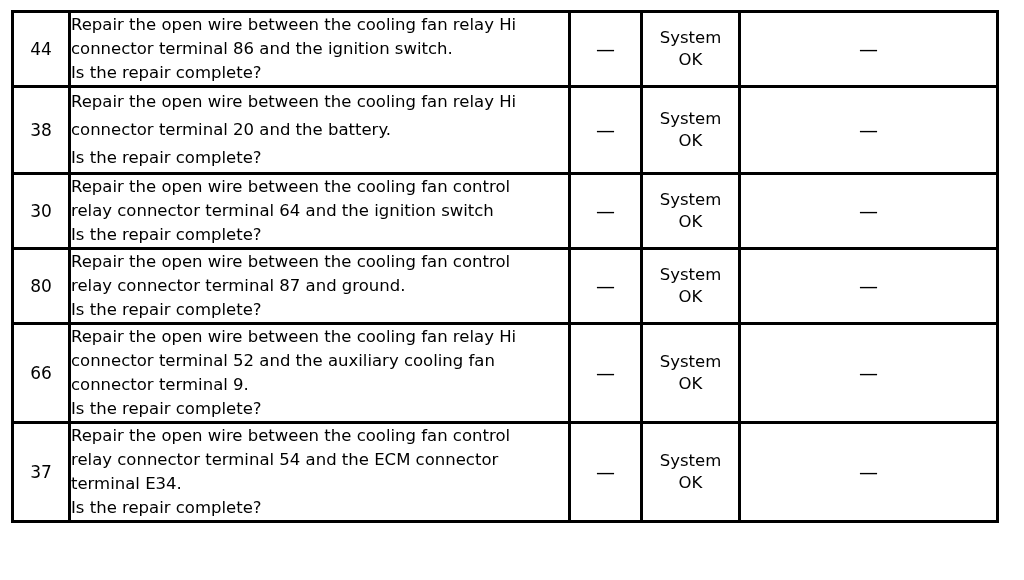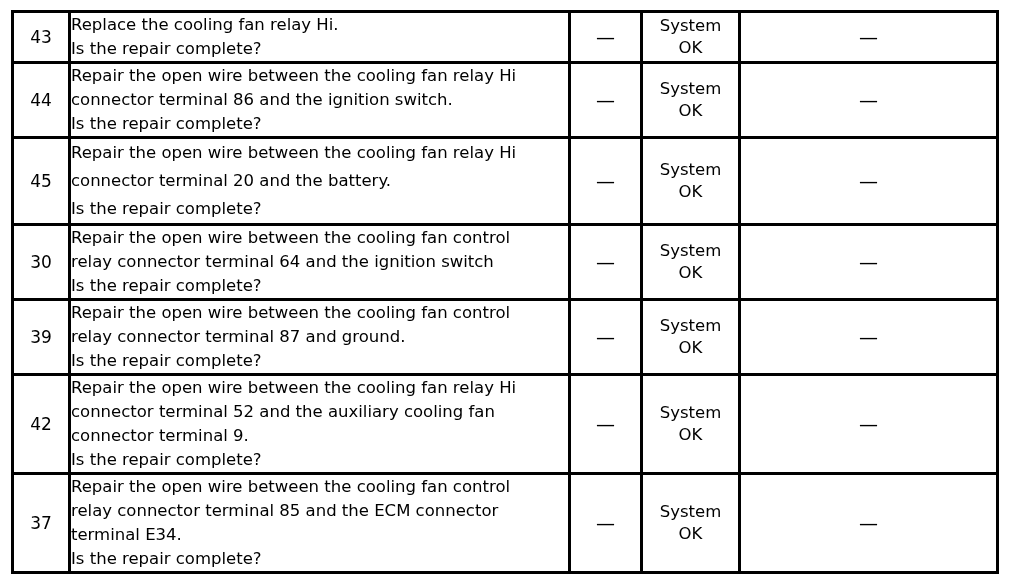--- a/index.html
+++ b/index.html
@@ -79,48 +79,35 @@
   <table class="diag-table">
     <colgroup>
       <col class="c-step">
         <col class="c-act">
         <col class="c-val">
         <col class="c-yes">
         <col class="c-no">
     </colgroup>
     <tbody>
         <tr>
-          <td class="step">43</td>
-          <td class="action">
-            <span class="action-line">Replace the cooling fan relay Hi.</span>
-            <span class="action-line">Is the repair complete?</span>
-          </td>
-          <td class="value">—</td>
-          <td class="yes">
-            <span style="display: block;">System</span>
-            <span style="display: block;">OK</span>
-          </td>
-          <td class="no">—</td>
-        </tr>
-        <tr>
           <td class="step">44</td>
           <td class="action">
             <span class="action-line">Repair the open wire between the cooling fan relay Hi</span>
             <span class="action-line">connector terminal 86 and the ignition switch.</span>
             <span class="action-line">Is the repair complete?</span>
           </td>
           <td class="value">—</td>
           <td class="yes">
             <span style="display: block;">System</span>
             <span style="display: block;">OK</span>
           </td>
           <td class="no">—</td>
         </tr>
         <tr>
-          <td class="step">45</td>
+          <td class="step">38</td>
           <td class="action spaced">
             <span class="action-line">Repair the open wire between the cooling fan relay Hi</span>
             <span class="action-line">connector terminal 20 and the battery.</span>
             <span class="action-line">Is the repair complete?</span>
           </td>
           <td class="value shift-down">—</td>
           <td class="yes shift-down">
             <span style="display: block;">System</span>
             <span style="display: block;">OK</span>
           </td>
@@ -134,53 +121,53 @@
             <span class="action-line">Is the repair complete?</span>
           </td>
           <td class="value">—</td>
           <td class="yes">
             <span style="display: block;">System</span>
             <span style="display: block;">OK</span>
           </td>
           <td class="no">—</td>
         </tr>
         <tr>
-          <td class="step">39</td>
+          <td class="step">80</td>
           <td class="action">
             <span class="action-line">Repair the open wire between the cooling fan control</span>
             <span class="action-line">relay connector terminal 87 and ground.</span>
             <span class="action-line">Is the repair complete?</span>
           </td>
           <td class="value">—</td>
           <td class="yes">
             <span style="display: block;">System</span>
             <span style="display: block;">OK</span>
           </td>
           <td class="no">—</td>
         </tr>
         <tr>
-          <td class="step">42</td>
+          <td class="step">66</td>
           <td class="action">
             <span class="action-line">Repair the open wire between the cooling fan relay Hi</span>
             <span class="action-line">connector terminal 52 and the auxiliary cooling fan</span>
             <span class="action-line">connector terminal 9.</span>
             <span class="action-line">Is the repair complete?</span>
           </td>
           <td class="value shift-down">—</td>
           <td class="yes shift-down">
             <span style="display: block;">System</span>
             <span style="display: block;">OK</span>
           </td>
           <td class="no shift-down">—</td>
         </tr>
         <tr>
           <td class="step">37</td>
           <td class="action">
             <span class="action-line">Repair the open wire between the cooling fan control</span>
-            <span class="action-line">relay connector terminal 85 and the ECM connector</span>
+            <span class="action-line">relay connector terminal 54 and the ECM connector</span>
             <span class="action-line">terminal E34.</span>
             <span class="action-line">Is the repair complete?</span>
           </td>
           <td class="value">—</td>
           <td class="yes">
             <span style="display: block;">System</span>
             <span style="display: block;">OK</span>
           </td>
           <td class="no">—</td>
         </tr>

